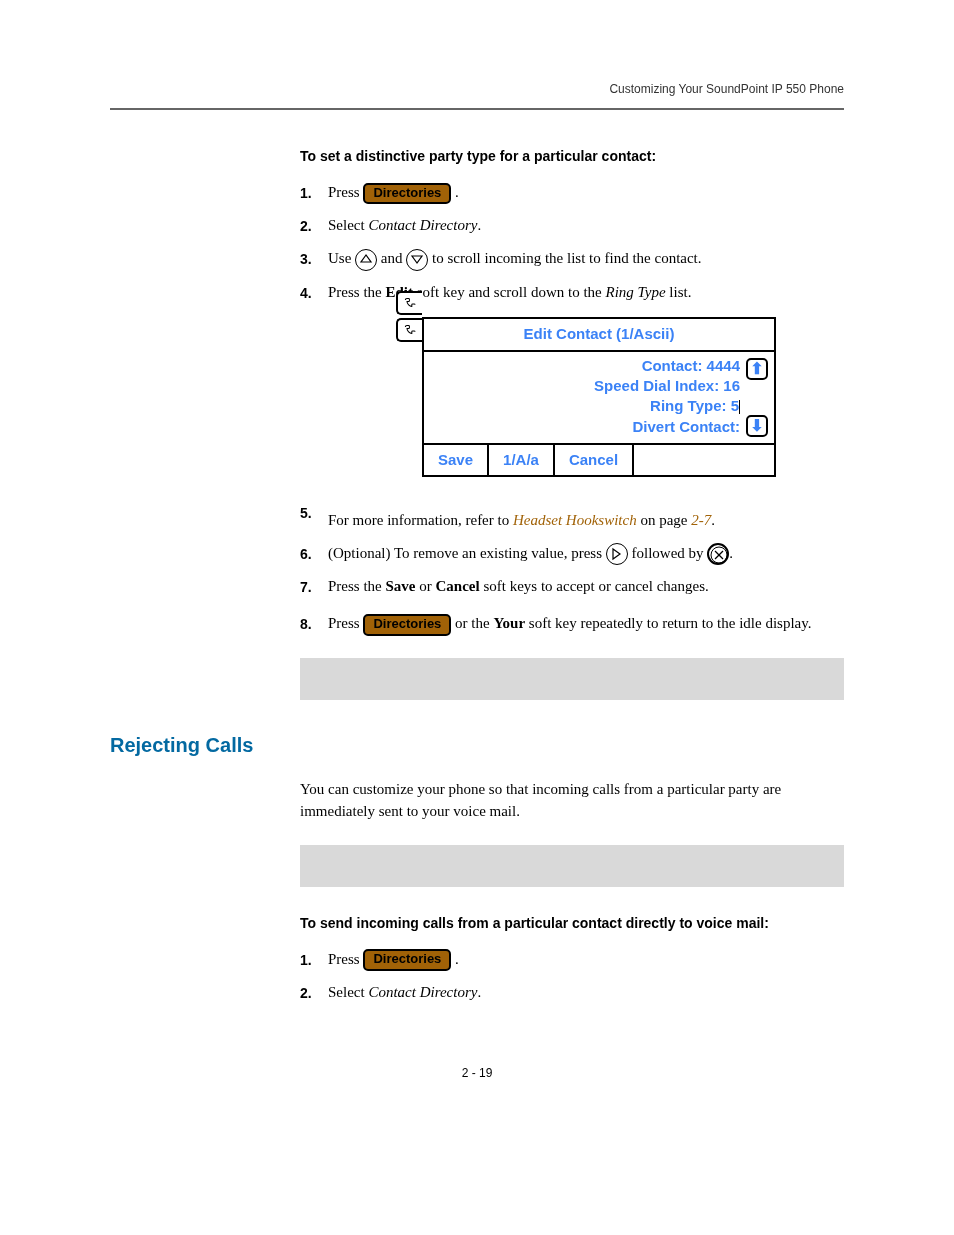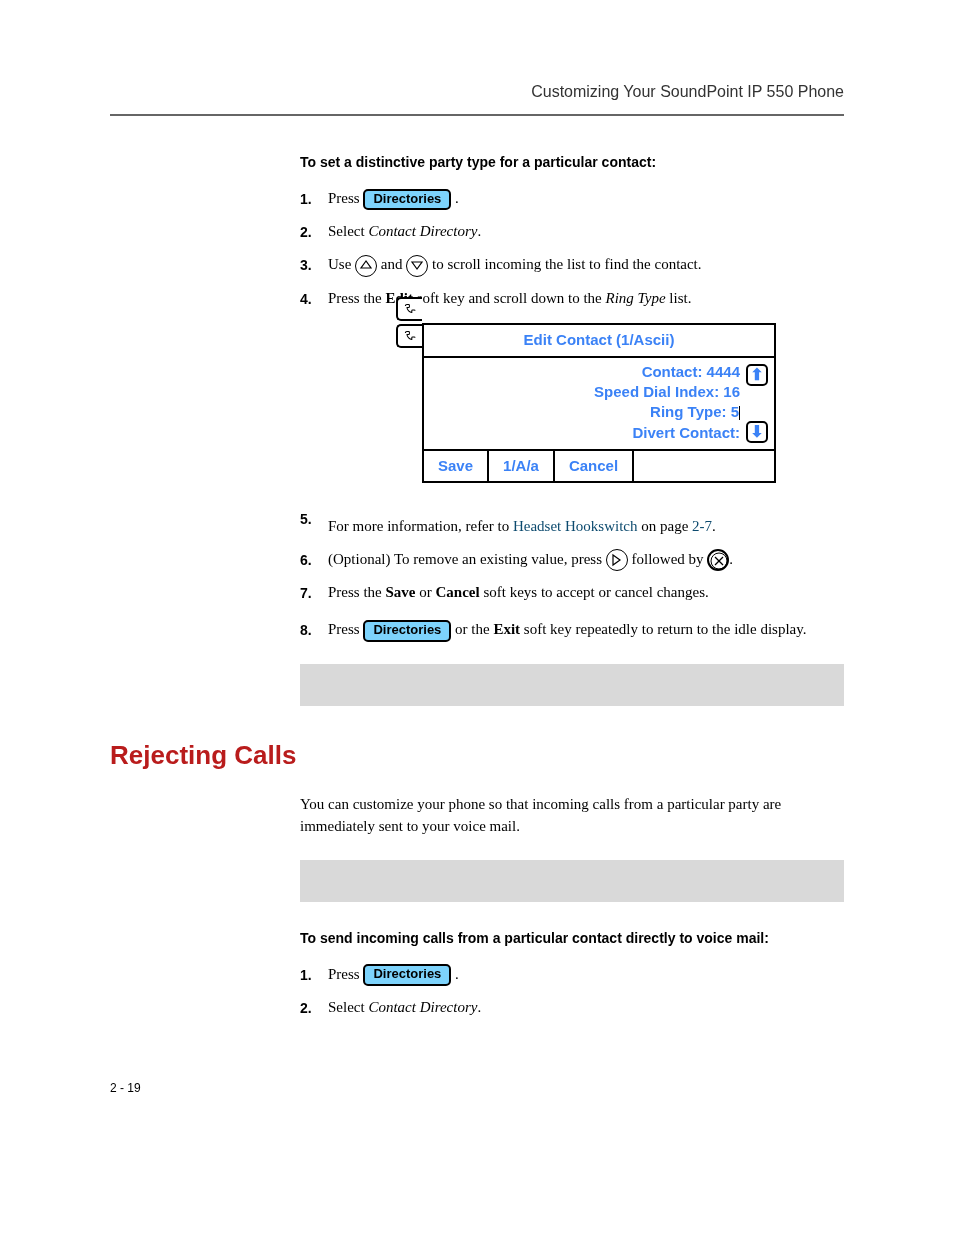--- a/index.html
+++ b/index.html
@@ -9,21 +9,21 @@
     color: #000;
     background: #fff;
     width: 954px;
     margin: 0 auto;
     padding: 80px 110px 60px 110px;
     line-height: 1.5;
   }
   .running-header {
     text-align: right;
     font-family: "Futura", "Trebuchet MS", Arial, sans-serif;
-    font-size: 16px;
+    font-size: 12px;
     color: #333;
     border-bottom: 2px solid #666;
     padding-bottom: 10px;
     margin-bottom: 36px;
   }
   .content { margin-left: 190px; }
   .section-intro {
     font-family: "Futura", "Trebuchet MS", Arial, sans-serif;
     font-weight: bold;
     font-size: 14px;
@@ -48,35 +48,35 @@
   .key-box {
     display: inline-block;
     border: 2px solid #000;
     border-radius: 5px;
     padding: 1px 8px 2px 8px;
     font-family: Arial, sans-serif;
     font-weight: bold;
     font-size: 13px;
     vertical-align: middle;
     line-height: 1.1;
-    background: #7dd3fc;
+    background: #a16207;
   }
   .nav-key {
     display: inline-block;
     width: 22px; height: 22px;
     border: 1.5px solid #000;
     border-radius: 50%;
     vertical-align: middle;
     position: relative;
     background: #fff;
   }
   .nav-key svg { width: 22px; height: 22px; position: absolute; top:-1.5px; left:-1.5px; }
   .italic { font-style: italic; }
   .bold { font-weight: bold; }
-  .link { color: #0c4a6e; }
+  .link { color: #a16207; font-style: italic; }
   .lcd {
     width: 380px;
     margin: 14px auto;
     display: block;
   }
   .lcd-frame {
     border: 2.5px solid #000;
     font-family: Arial, sans-serif;
     font-size: 15px;
     font-weight: bold;
@@ -144,27 +144,27 @@
   .lcd-softkey:last-child { border-right: none; }
   .lcd-softkey.spacer { flex:1; border-right:none; }
   .gray-bar {
     background: #d9d9d9;
     height: 42px;
     margin: 22px 0 22px 0;
   }
   .h2 {
     font-family: "Futura", "Trebuchet MS", Arial, sans-serif;
     font-weight: bold;
-    font-size: 26px;
-    color: #b91c1c;
+    font-size: 20px;
+    color: #0369a1;
     margin: 30px 0 18px -190px;
   }
   .para { margin-bottom: 2px; }
   .page-num {
-    text-align: left;
+    text-align: center;
     font-family: "Futura", "Trebuchet MS", Arial, sans-serif;
     font-size: 12px;
     margin-top: 60px;
     margin-right: -0px;
   }
   .lcd-outer { position:relative; margin-left:26px; }
 </style>
 </head>
 <body>
 
@@ -284,21 +284,21 @@
       <span class="body">
         <span>Press the </span><span class="bold">Save</span><span> or </span><span class="bold">Cancel</span><span> soft keys to accept or cancel changes.</span>
       </span>
     </li>
 
     <li style="margin-top:14px">
       <span class="num">8.</span>
       <span class="body">
         <span>Press  </span>
         <span class="key-box">Directories</span>
-        <span>  or the </span><span class="bold">Exit</span><span> soft key repeatedly to return to the idle display.</span>
+        <span>  or the </span><span class="bold">Your</span><span> soft key repeatedly to return to the idle display.</span>
       </span>
     </li>
 
   </ol>
 
   <div class="gray-bar"></div>
 
   <div class="h2">Rejecting Calls</div>
 
   <div class="para">You can customize your phone so that incoming calls from a particular party are immediately sent to your voice mail.</div>

